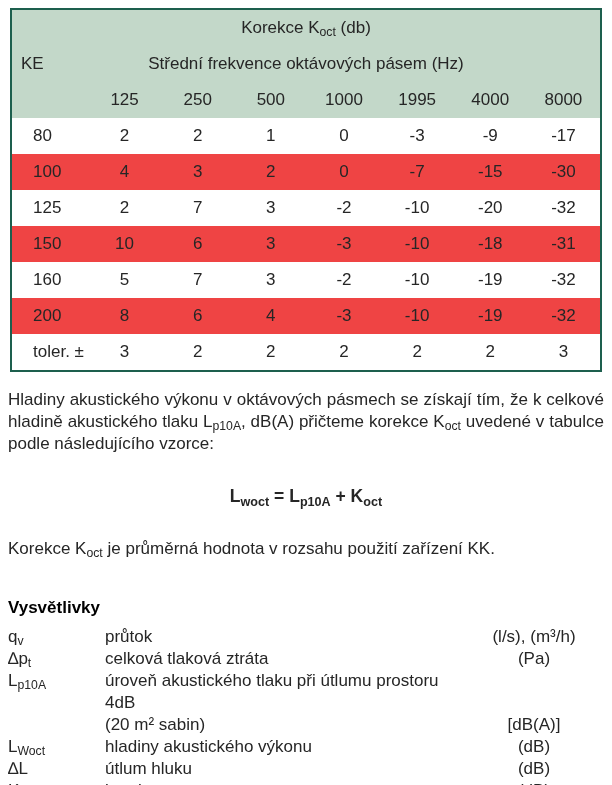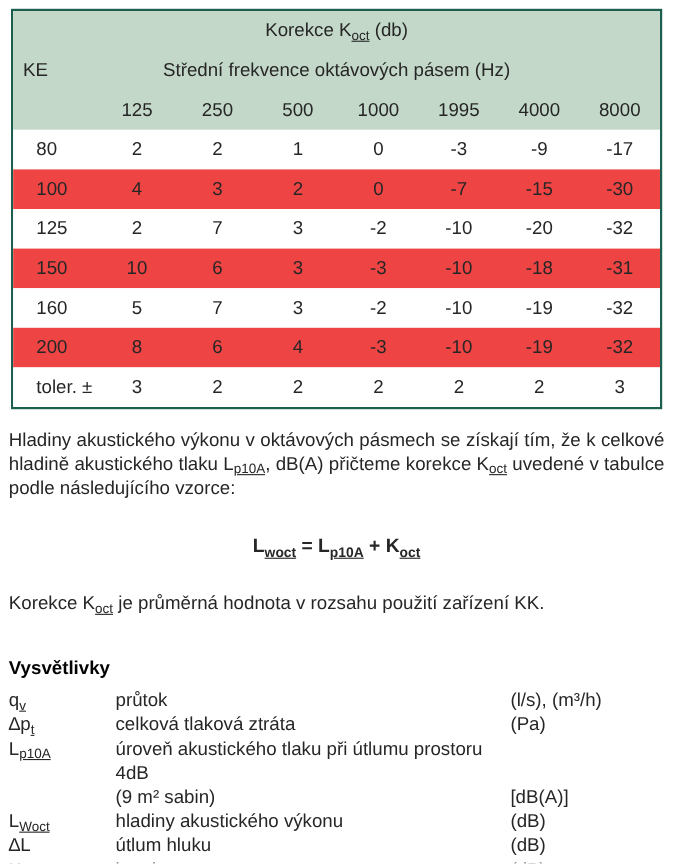--- a/index.html
+++ b/index.html
@@ -33,21 +33,20 @@
   .trow.stripe { background: #ef4444; }
   .cell { text-align: center; }
   .cell.label { text-align: left; padding-left: 21px; }
   
   .sb {
     font-size: 72%;
     vertical-align: baseline;
     position: relative;
     top: 0.28em;
     line-height: 0;
-    text-decoration: underline;
   }
   
   .para {
     margin: 17px 8px 0 8px;
     line-height: 22px;
     text-align: justify;
   }
   .formula {
     margin-top: 31px;
     text-align: center;
@@ -65,21 +64,21 @@
     font-weight: bold;
     margin-bottom: 7px;
     line-height: 22px;
   }
   .lrow {
     display: grid;
     grid-template-columns: 97px 1fr 140px;
     line-height: 22px;
   }
   .ldesc .desc2 { display: block; }
-  .lunit { text-align: left; align-self: end; }
+  .lunit { text-align: center; align-self: end; }
 </style>
 </head>
 <body>
 
 <div class="page">
 
   <div class="tbl">
     <div class="tbl-head">
       <div class="hrow h-title">
         <span>Korekce K</span><sub class="sb">oct</sub><span> (db)</span>
@@ -192,21 +191,21 @@
       <div class="ldesc"><span>průtok</span><span class="desc2"></span></div>
       <div class="lunit">(l/s), (m³/h)</div>
     </div>
     <div class="lrow">
       <div class="lsym"><span>∆p</span><sub class="sb">t</sub></div>
       <div class="ldesc"><span>celková tlaková ztráta</span><span class="desc2"></span></div>
       <div class="lunit">(Pa)</div>
     </div>
     <div class="lrow">
       <div class="lsym"><span>L</span><sub class="sb">p10A</sub></div>
-      <div class="ldesc"><span>úroveň akustického tlaku při útlumu prostoru 4dB</span><span class="desc2">(9 m² sabin)</span></div>
+      <div class="ldesc"><span>úroveň akustického tlaku při útlumu prostoru 4dB</span><span class="desc2">(20 m² sabin)</span></div>
       <div class="lunit">[dB(A)]</div>
     </div>
     <div class="lrow">
       <div class="lsym"><span>L</span><sub class="sb">Woct</sub></div>
       <div class="ldesc"><span>hladiny akustického výkonu</span><span class="desc2"></span></div>
       <div class="lunit">(dB)</div>
     </div>
     <div class="lrow">
       <div class="lsym"><span>∆L</span><sub class="sb"></sub></div>
       <div class="ldesc"><span>útlum hluku</span><span class="desc2"></span></div>

